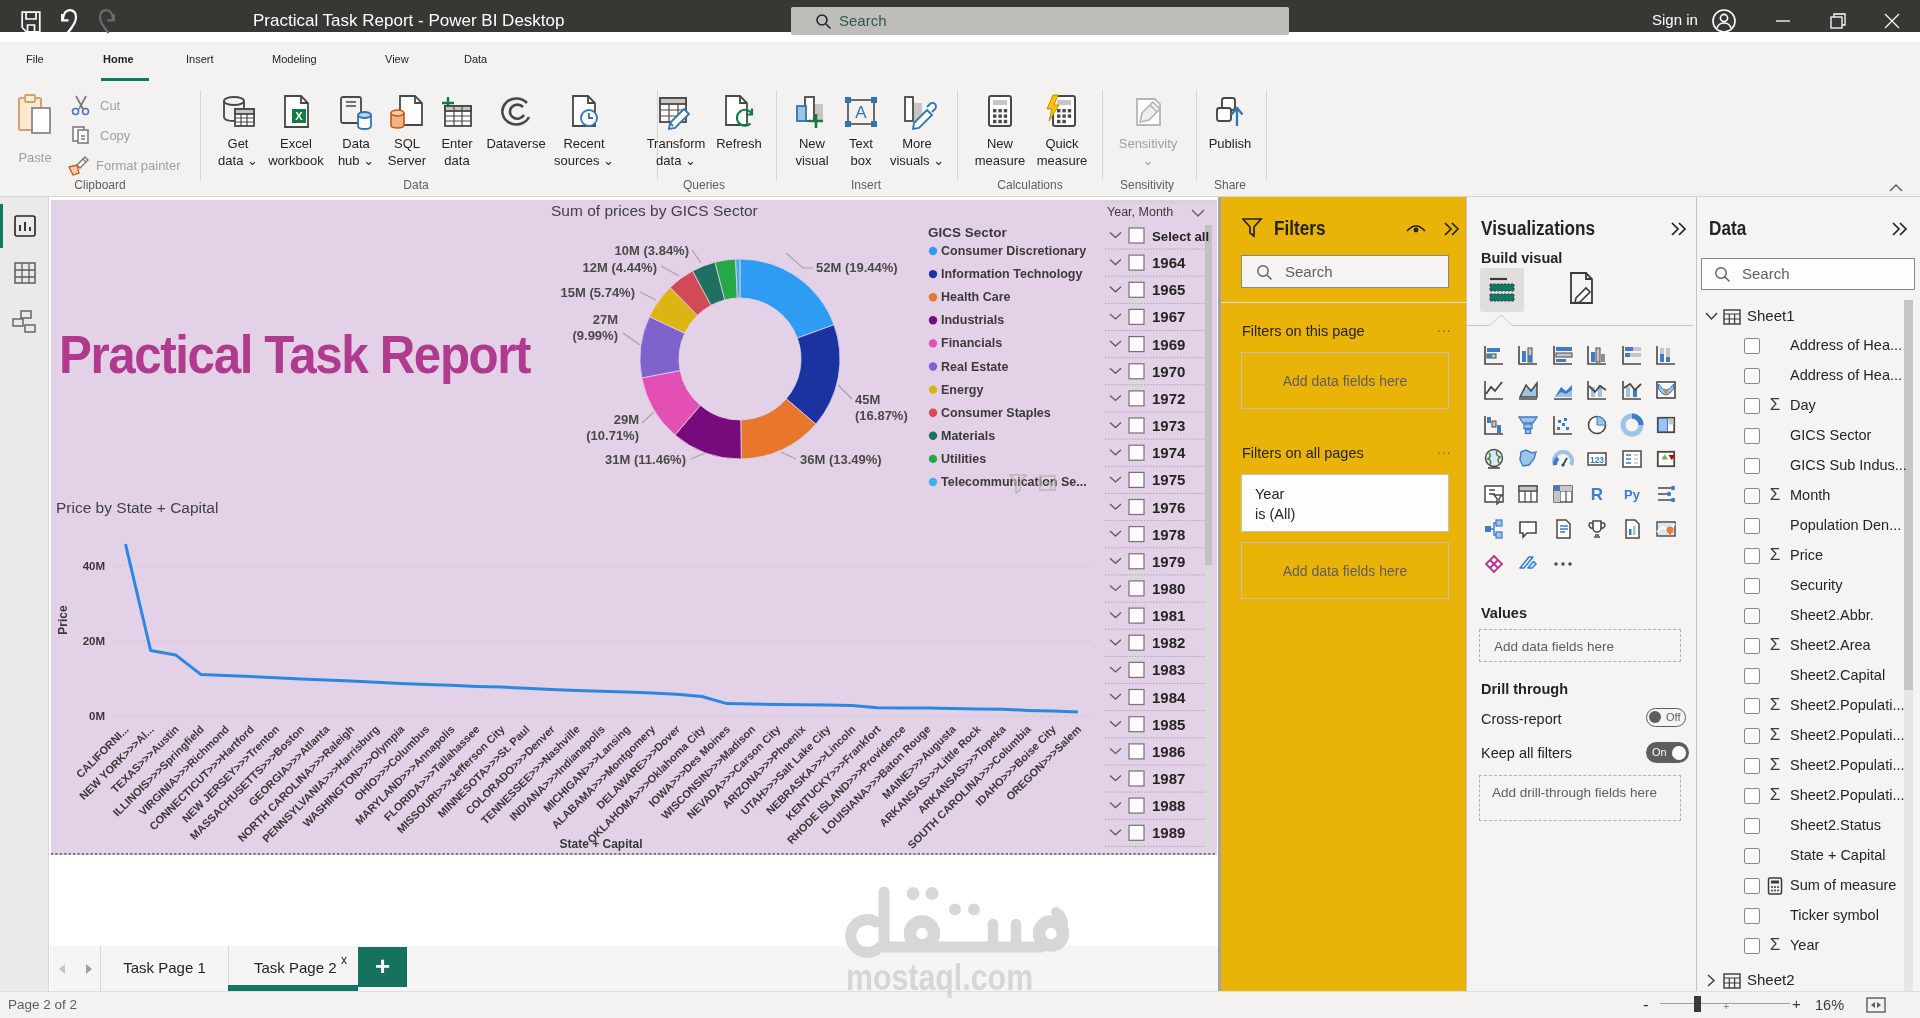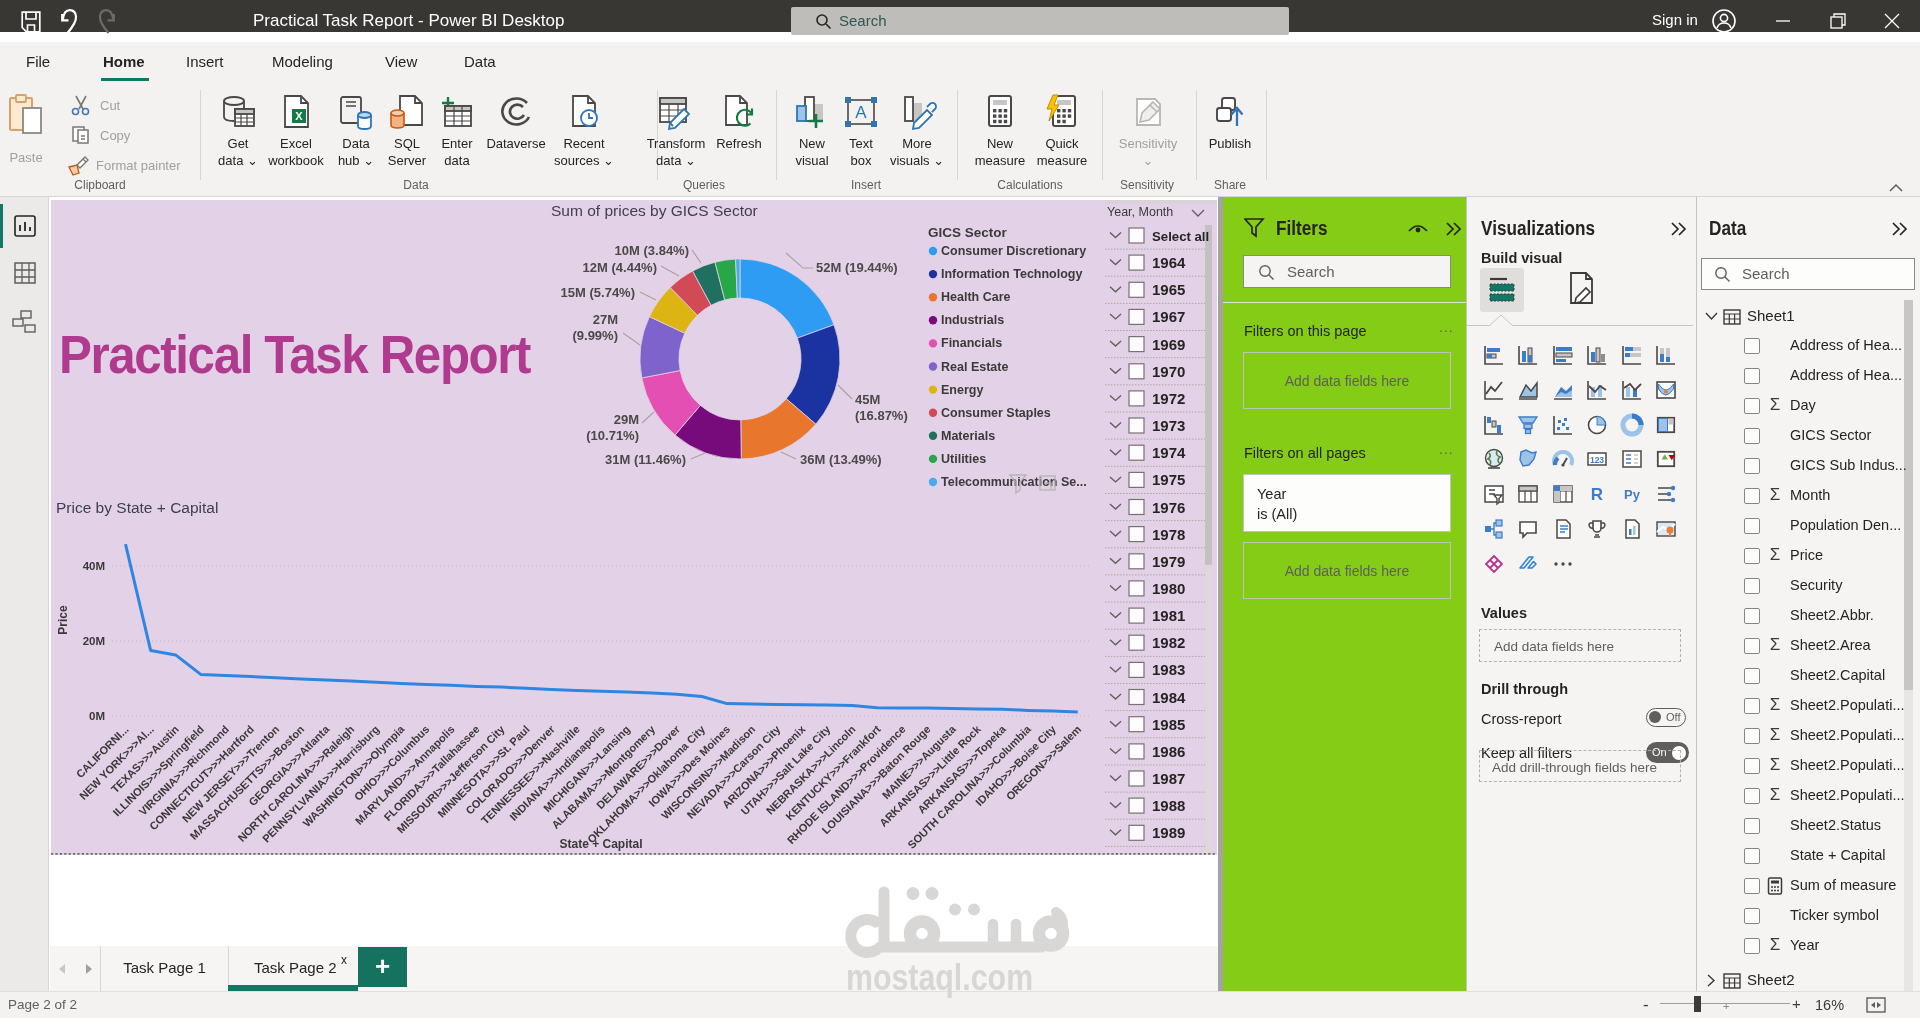--- a/index.html
+++ b/index.html
@@ -2,31 +2,31 @@
 <html><head><meta charset="utf-8"><title>Practical Task Report - Power BI Desktop</title>
 <style>
 * { margin:0; padding:0; box-sizing:border-box; }
 html,body { width:1920px; height:1018px; overflow:hidden; font-family:"Liberation Sans", sans-serif; background:#fff; }
 #titlebar { position:absolute; left:0; top:0; width:1920px; height:32px; background:#383734; }
 #titlebar .title { position:absolute; left:253px; top:11px; color:#FFFFFF; font-size:17px; }
 #tsearch { position:absolute; left:791px; top:7px; width:498px; height:28px; background:#BFBDBA; border-radius:2px; }
 #tsearch span { position:absolute; left:48px; top:5px; font-size:15px; color:#2E5850; }
 #signin { position:absolute; left:1652px; top:11px; color:#fff; font-size:15px; }
 #menubar { position:absolute; left:0; top:42px; width:1920px; height:43px; background:#F3F2F1; }
-.menu { position:absolute; top:11px; font-size:15px; color:#252423; }
+.menu { position:absolute; top:11px; font-size:11px; color:#252423; }
 #ribbon { position:absolute; left:0; top:85px; width:1920px; height:112px; background:#F3F2F1; border-bottom:1px solid #D8D6D4; }
 .rsep { position:absolute; top:5px; width:1px; height:90px; background:#D8D6D4; }
 .rbtn { position:absolute; top:8px; text-align:center; font-size:13px; color:#252423; line-height:17px; }
 .rbtn .ric { height:42px; display:flex; justify-content:center; align-items:flex-start; }
 .rlabel { position:absolute; font-size:12px; color:#605E5C; text-align:center; }
 .gray { color:#A19F9D; }
 #sidebar { position:absolute; left:0; top:197px; width:49px; height:798px; background:#EBEAE9; border-right:1px solid #D8D6D4; }
 #canvas { position:absolute; left:50px; top:197px; width:1168px; height:798px; background:#FFFFFF; }
 #page { position:absolute; left:1px; top:3px; width:1166px; height:655px; background:#E3D2E7; border-bottom:2px dotted #7A7876; }
-#filters { position:absolute; left:1218px; top:197px; width:248px; height:798px; background:#84cc16; border-left:5px solid #a3a3a3; }
+#filters { position:absolute; left:1218px; top:197px; width:248px; height:798px; background:#eab308; border-left:3px solid #a3a3a3; }
 #vizpane { position:absolute; left:1467px; top:197px; width:229px; height:798px; background:#F5F4F3; }
 #datapane { position:absolute; left:1697px; top:197px; width:223px; height:798px; background:#F5F4F3; }
 .pgap { position:absolute; top:197px; width:1px; height:798px; background:#C6C4C2; }
 .ptitle { font-size:19.5px; font-weight:bold; color:#252423; transform:scaleX(0.88); transform-origin:left center; white-space:nowrap; }
 .searchbox { position:absolute; border:1px solid #8A8886; background:#FDFDFC; }
 .addbox { position:absolute; border:1px solid #C3C1BF; font-size:14px; color:#605E5C; text-align:center; }
 .dashbox { position:absolute; border:1px dashed #B3B1AF; font-size:13.5px; color:#605E5C; }
 .fchk { position:absolute; width:16px; height:16px; border:1px solid #8A8886; background:#FDFDFC; border-radius:2px; }
 #tabsrow { position:absolute; left:50px; top:946px; width:1870px; height:45px; background:#F6F5F4; }
 #statusbar { position:absolute; left:0; top:991px; width:1920px; height:27px; background:#F3F2F1; border-top:1px solid #E1DFDD; font-size:13.5px; color:#605E5C; }
@@ -86,21 +86,21 @@
 
 <div id="ribbon">
   <div class="rsep" style="left:200px"></div>
   <div class="rsep" style="left:657px"></div>
   <div class="rsep" style="left:776px"></div>
   <div class="rsep" style="left:957px"></div>
   <div class="rsep" style="left:1102px"></div>
   <div class="rsep" style="left:1196px"></div>
   <div class="rsep" style="left:1266px"></div>
 
-  <div class="rbtn" style="left:4px;width:44px">
+  <div class="rbtn" style="left:13px;width:44px">
       <div class="ric">
         <svg width="38" height="42" viewBox="0 0 38 42" style="">
 <rect x="3" y="5" width="22" height="32" rx="1.5" fill="#FBE9D0" stroke="#D8A06A" stroke-width="2"></rect>
 <rect x="9" y="2" width="10" height="7" rx="1" fill="#FBE9D0" stroke="#D8A06A" stroke-width="1.8"></rect>
 <rect x="16" y="15" width="18" height="25" fill="#fff" stroke="#8A8886" stroke-width="1.8"></rect>
         </svg>
       </div>
       <div class="gray" style="margin-top:14px">Paste</div>
     </div>
   <div style="position:absolute;left:70px;top:9px"><svg width="22" height="22" viewBox="0 0 22 22" style="">
@@ -601,21 +601,21 @@
   <div style="position:absolute;left:14px;top:514px;font-size:14.5px;color:#252423">Cross-report</div>
   <div style="position:absolute;left:179px;top:511px;width:40px;height:19px;border:1.5px solid #605E5C;border-radius:10px">
     <div style="position:absolute;left:2px;top:2px;width:12px;height:12px;border-radius:50%;background:#605E5C"></div>
     <div style="position:absolute;left:19px;top:2px;font-size:11px;color:#605E5C">Off</div>
   </div>
   <div style="position:absolute;left:14px;top:548px;font-size:14.5px;color:#252423">Keep all filters</div>
   <div style="position:absolute;left:179px;top:545px;width:43px;height:21px;border-radius:11px;background:#605E5C">
     <div style="position:absolute;left:6px;top:4px;font-size:11px;color:#fff">On</div>
     <div style="position:absolute;right:3px;top:3.5px;width:14px;height:14px;border-radius:50%;background:#fff"></div>
   </div>
-  <div class="dashbox" style="left:12px;top:553px;width:202px;height:32px;line-height:33px;padding-left:12px">Add drill-through fields here</div>
+  <div class="dashbox" style="left:12px;top:578px;width:202px;height:46px;line-height:33px;padding-left:12px">Add drill-through fields here</div>
 </div>
 <div style="position:absolute;left:1468px;top:197px;width:226px"></div>
 <div style="position:absolute;left:1482px;top:343px;width:24px;height:24px"><svg width="24" height="24" viewBox="0 0 24 24">
       <path d="M3 3v18h18" stroke="#4A4846" stroke-width="1.6" fill="none"></path>
       <rect x="5" y="5" width="13" height="4" fill="#3D7CC9"></rect>
       <rect x="5" y="11" width="9" height="4" fill="#C8C6C4" stroke="#4A4846" stroke-width="1"></rect>
       <rect x="5" y="11" width="5" height="4" fill="#3D7CC9"></rect>
     </svg></div>
 <div style="position:absolute;left:1516px;top:343px;width:24px;height:24px"><svg width="24" height="24" viewBox="0 0 24 24">
       <path d="M3 3v18h18" stroke="#4A4846" stroke-width="1.6" fill="none"></path>

